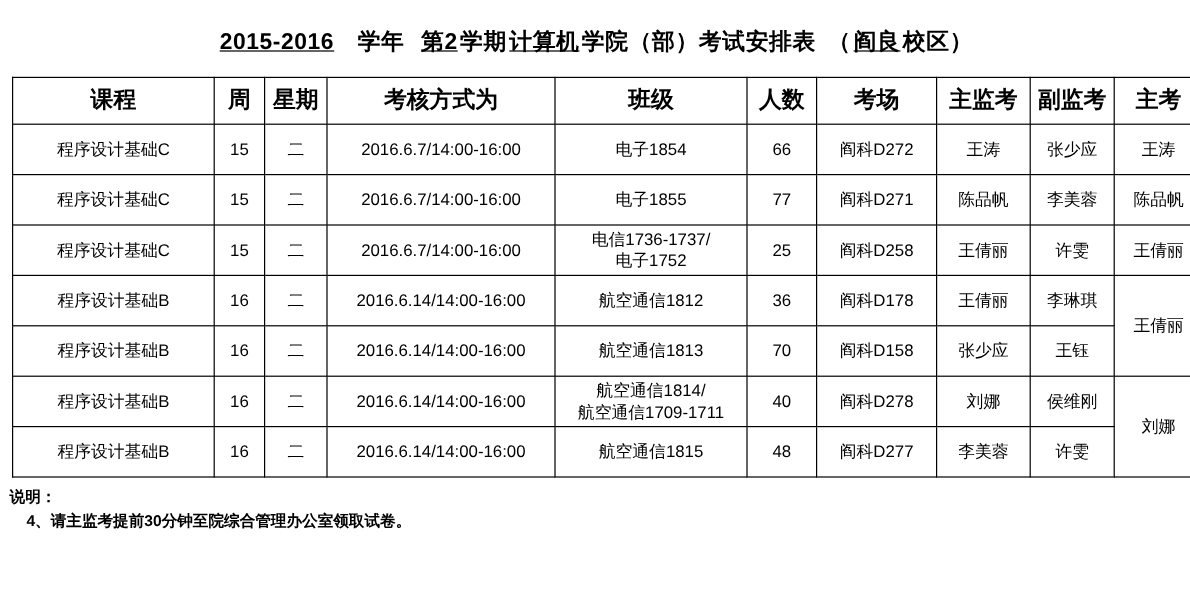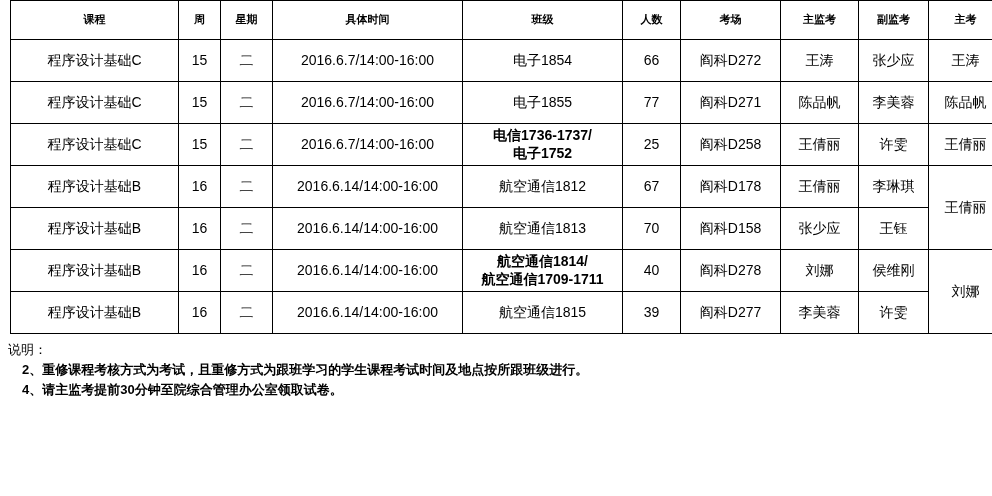--- a/index.html
+++ b/index.html
@@ -54,87 +54,91 @@
     border: 1px solid #000000;
     text-align: center;
     vertical-align: middle;
     font-size: 14px;
     padding: 0;
     height: 41px;
     line-height: 1.25;
   }
   table.sched th {
     font-weight: bold;
-    font-size: 11px;
+    font-size: 19px;
     height: 38px;
   }
   td.cell-left {
     text-align: left;
     padding-left: 8px;
   }
   td.two-line {
     line-height: 1.2;
     font-size: 13.5px;
-    font-weight: bold;
   }
   .c-course  { width: 168px; }
   .c-week    { width: 42px; }
   .c-day     { width: 52px; }
   .c-time    { width: 190px; }
   .c-class   { width: 160px; }
   .c-count   { width: 58px; }
   .c-room    { width: 100px; }
   .c-main    { width: 78px; }
   .c-deputy  { width: 70px; }
   .c-chief   { width: 74px; }
   
   .notes {
     margin: 6px 8px 0 8px;
     font-size: 13px;
     font-weight: bold;
     line-height: 1.55;
   }
   .notes .head {
-    font-weight: normal;
+    font-weight: bold;
   }
   .notes ol {
     margin: 0;
     padding: 0;
     list-style: none;
   }
   .notes li {
     white-space: nowrap;
     padding-left: 14px;
   }
 </style>
 </head>
 <body>
 
 <div class="page">
 
+  <div class="title-wrap">
+    <div class="title">
+      <span class="u">2015-2016</span><span class="sp">&nbsp;&nbsp;</span><span>学年</span><span class="sp">&nbsp;</span><span class="u">第2</span><span>学期</span><span class="u">计算机</span><span>学院（部）考试安排表</span><span class="campus">（</span><span class="u">阎良</span><span>校区</span><span>）</span>
+    </div>
+  </div>
 
   <table class="sched">
     <colgroup>
       <col class="c-course">
         <col class="c-week">
         <col class="c-day">
         <col class="c-time">
       <col class="c-class">
         <col class="c-count">
         <col class="c-room">
         <col class="c-main">
       <col class="c-deputy">
         <col class="c-chief">
     </colgroup>
     <thead>
       <tr>
         <th>课程</th>
         <th>周</th>
         <th>星期</th>
-        <th>具体时间</th>
+        <th>考核方式为</th>
         <th>班级</th>
         <th>人数</th>
         <th>考场</th>
         <th>主监考</th>
         <th>副监考</th>
         <th>主考</th>
       </tr>
     </thead>
     <tbody>
 
@@ -177,21 +181,21 @@
         <td>许雯</td>
         <td>王倩丽</td>
       </tr>
 
       <tr>
         <td>程序设计基础B</td>
         <td>16</td>
         <td>二</td>
         <td>2016.6.14/14:00-16:00</td>
         <td class="cell-left">航空通信1812</td>
-        <td>67</td>
+        <td>36</td>
         <td>阎科D178</td>
         <td>王倩丽</td>
         <td>李琳琪</td>
         <td rowspan="2">王倩丽</td>
       </tr>
 
       <tr>
         <td>程序设计基础B</td>
         <td>16</td>
         <td>二</td>
@@ -216,30 +220,29 @@
         <td>侯维刚</td>
         <td rowspan="2">刘娜</td>
       </tr>
 
       <tr>
         <td>程序设计基础B</td>
         <td>16</td>
         <td>二</td>
         <td>2016.6.14/14:00-16:00</td>
         <td class="cell-left">航空通信1815</td>
-        <td>39</td>
+        <td>48</td>
         <td>阎科D277</td>
         <td>李美蓉</td>
         <td>许雯</td>
       </tr>
 
     </tbody>
   </table>
 
   <div class="notes">
     <div class="head">说明：</div>
     <ol>
-      <li>2、重修课程考核方式为考试，且重修方式为跟班学习的学生课程考试时间及地点按所跟班级进行。</li>
       <li>4、请主监考提前30分钟至院综合管理办公室领取试卷。</li>
     </ol>
   </div>
 
 </div>
 
 </body></html>

